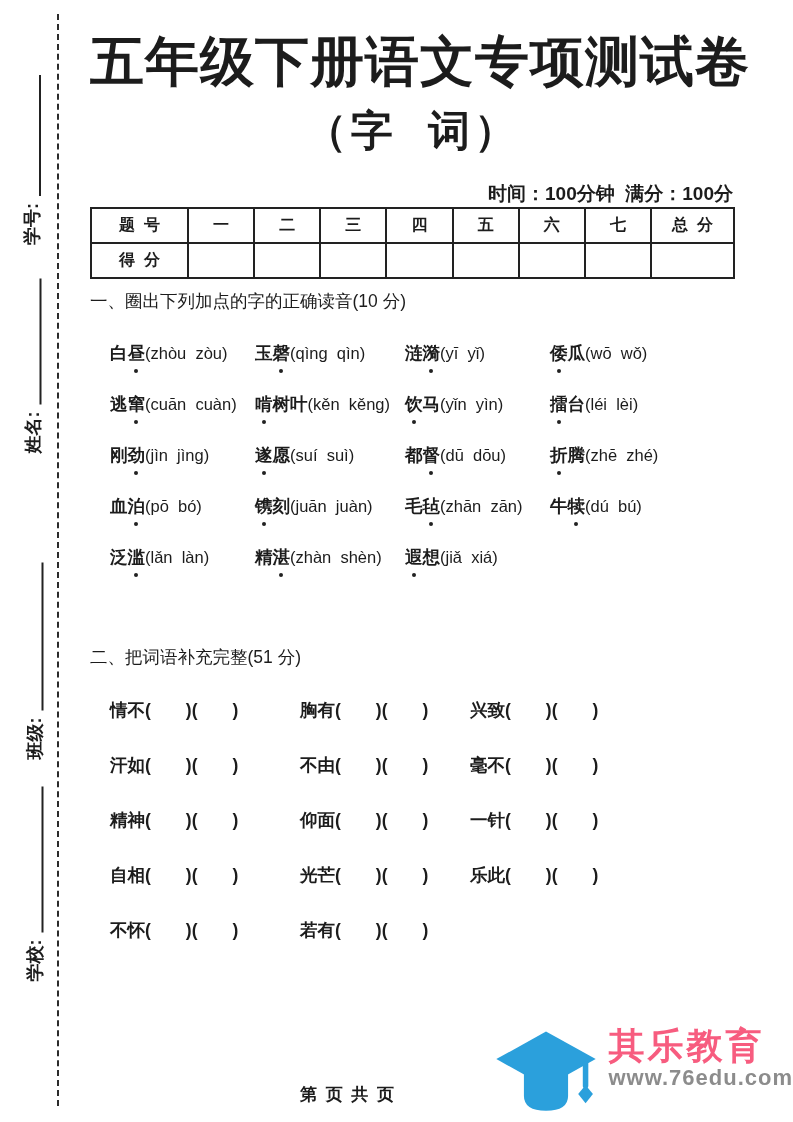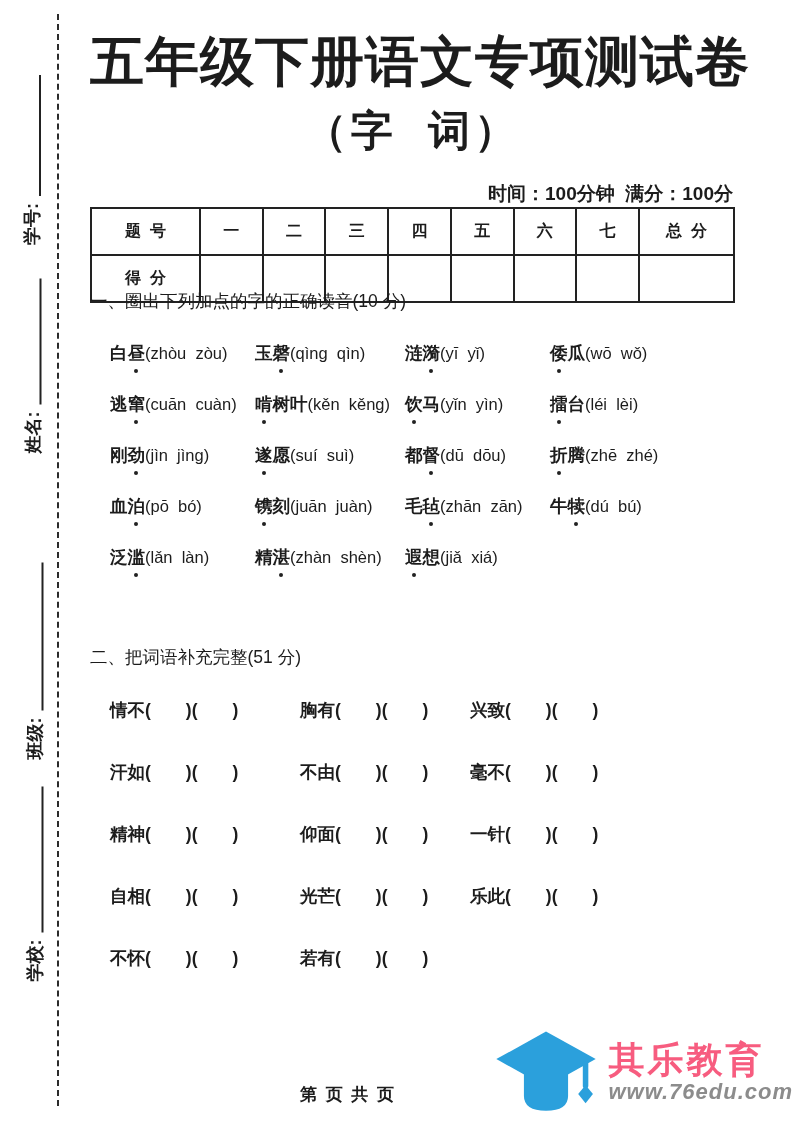--- a/index.html
+++ b/index.html
@@ -39,21 +39,21 @@
     position:absolute; top:181px; right:2px;
     font-size:19px; font-weight:600; white-space:pre;
   }
 
   .score-table {
     position:absolute; top:207px; left:0; width:645px;
     border-collapse:collapse; table-layout:fixed;
   }
   .score-table td {
     border:2px solid #222; height:33px; text-align:center;
-    font-size:16px; font-weight:bold; white-space:pre; padding:6px;
+    font-size:16px; font-weight:bold; white-space:pre; padding:0;
   }
   .score-table tr td:first-child { width:95px; }
   .score-table tr td:last-child  { width:81px; }
 
   .sec-heading { position:absolute; left:0; font-size:17.5px; font-weight:normal; white-space:pre; }
   .sec1-heading { top:289px; }
   .sec2-heading { top:645px; }
 
   .s1-rows {
     position:absolute; top:341px; left:20px; right:0;
@@ -64,34 +64,34 @@
   .word { font-weight:bold; font-size:17.5px; }
   .dot-char { position:relative; display:inline-block; }
   .dot-char::after {
     content:""; position:absolute; left:50%; bottom:-8px; margin-left:-2px;
     width:4px; height:4px; background:#222; border-radius:50%;
   }
   .pinyin { font-size:16.5px; font-weight:normal; white-space:pre; }
 
   .s2-rows {
     position:absolute; top:698px; left:20px; right:0;
-    display:flex; flex-direction:column; gap:34px;
+    display:flex; flex-direction:column; gap:27px;
   }
   .s2-row { display:grid; grid-template-columns:190px 170px auto; height:28px; }
   .s2-item { font-size:17.5px; font-weight:bold; white-space:pre; }
 
   .footer {
     position:absolute; top:1083px; left:0; width:80%; text-align:center;
     font-size:17px; font-weight:bold; white-space:pre; letter-spacing:2px;
   }
 
   
   .logo {
     position:absolute; top:1026px; right:0;
-    display:flex; align-items:center; gap:6px;
+    display:flex; align-items:flex-start; gap:6px;
   }
   .logo-cap { width:112px; height:92px; flex:0 0 auto; }
   .logo-text { display:flex; flex-direction:column; align-items:flex-start; }
   .logo-name { font-size:36px; font-weight:bold; letter-spacing:3px; line-height:1.1; white-space:nowrap; }
   .logo-url  { font-size:22px; font-weight:bold; letter-spacing:1px; line-height:1.1; white-space:nowrap; }
 </style>
 </head>
 <body>
 
 <div class="binding-line"></div>
@@ -216,15 +216,15 @@
   <svg class="logo-cap" viewBox="0 0 120 100">
     <g id="cap-group" fill="#2ba0dc" stroke="none">
       <polygon points="60,6 114,36 60,66 6,36"></polygon>
       <path d="M36,50 L84,50 L84,76 Q84,92 60,92 Q36,92 36,76 Z"></path>
       <rect x="100" y="38" width="6" height="30" rx="3"></rect>
       <polygon points="103,64 111,74 103,84 95,74"></polygon>
     </g>
   </svg>
   <div class="logo-text">
     <div class="logo-name" style="color: rgb(247, 92, 127);">其乐教育</div>
-    <div class="logo-url" style="color: rgb(140, 140, 140); font-style: italic;">www.76edu.com</div>
+    <div class="logo-url" style="color: rgb(140, 140, 140);">www.76edu.com</div>
   </div>
 </div>
 
 </body></html>

